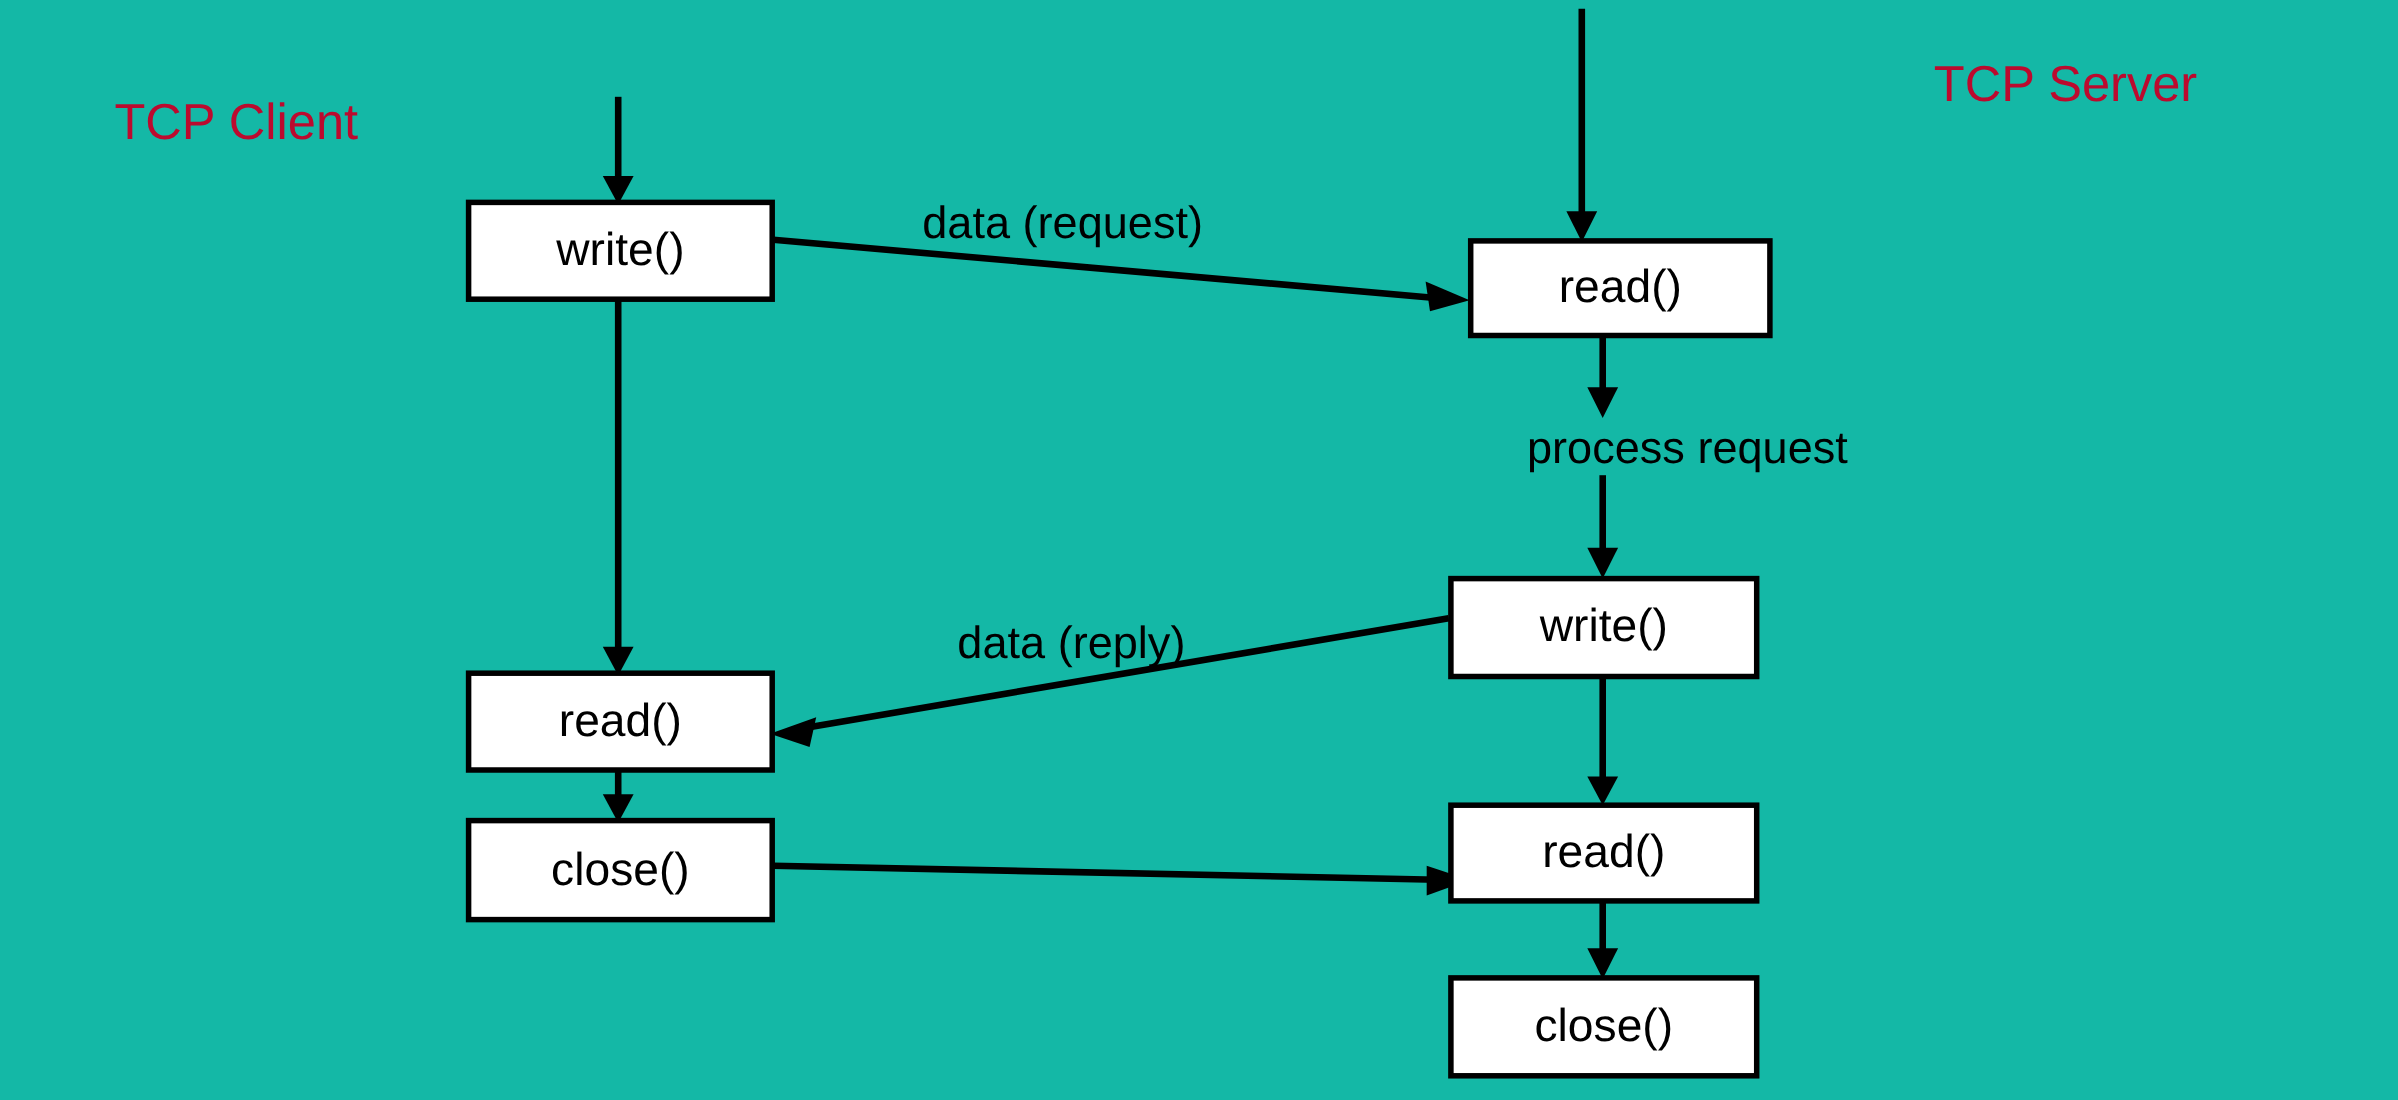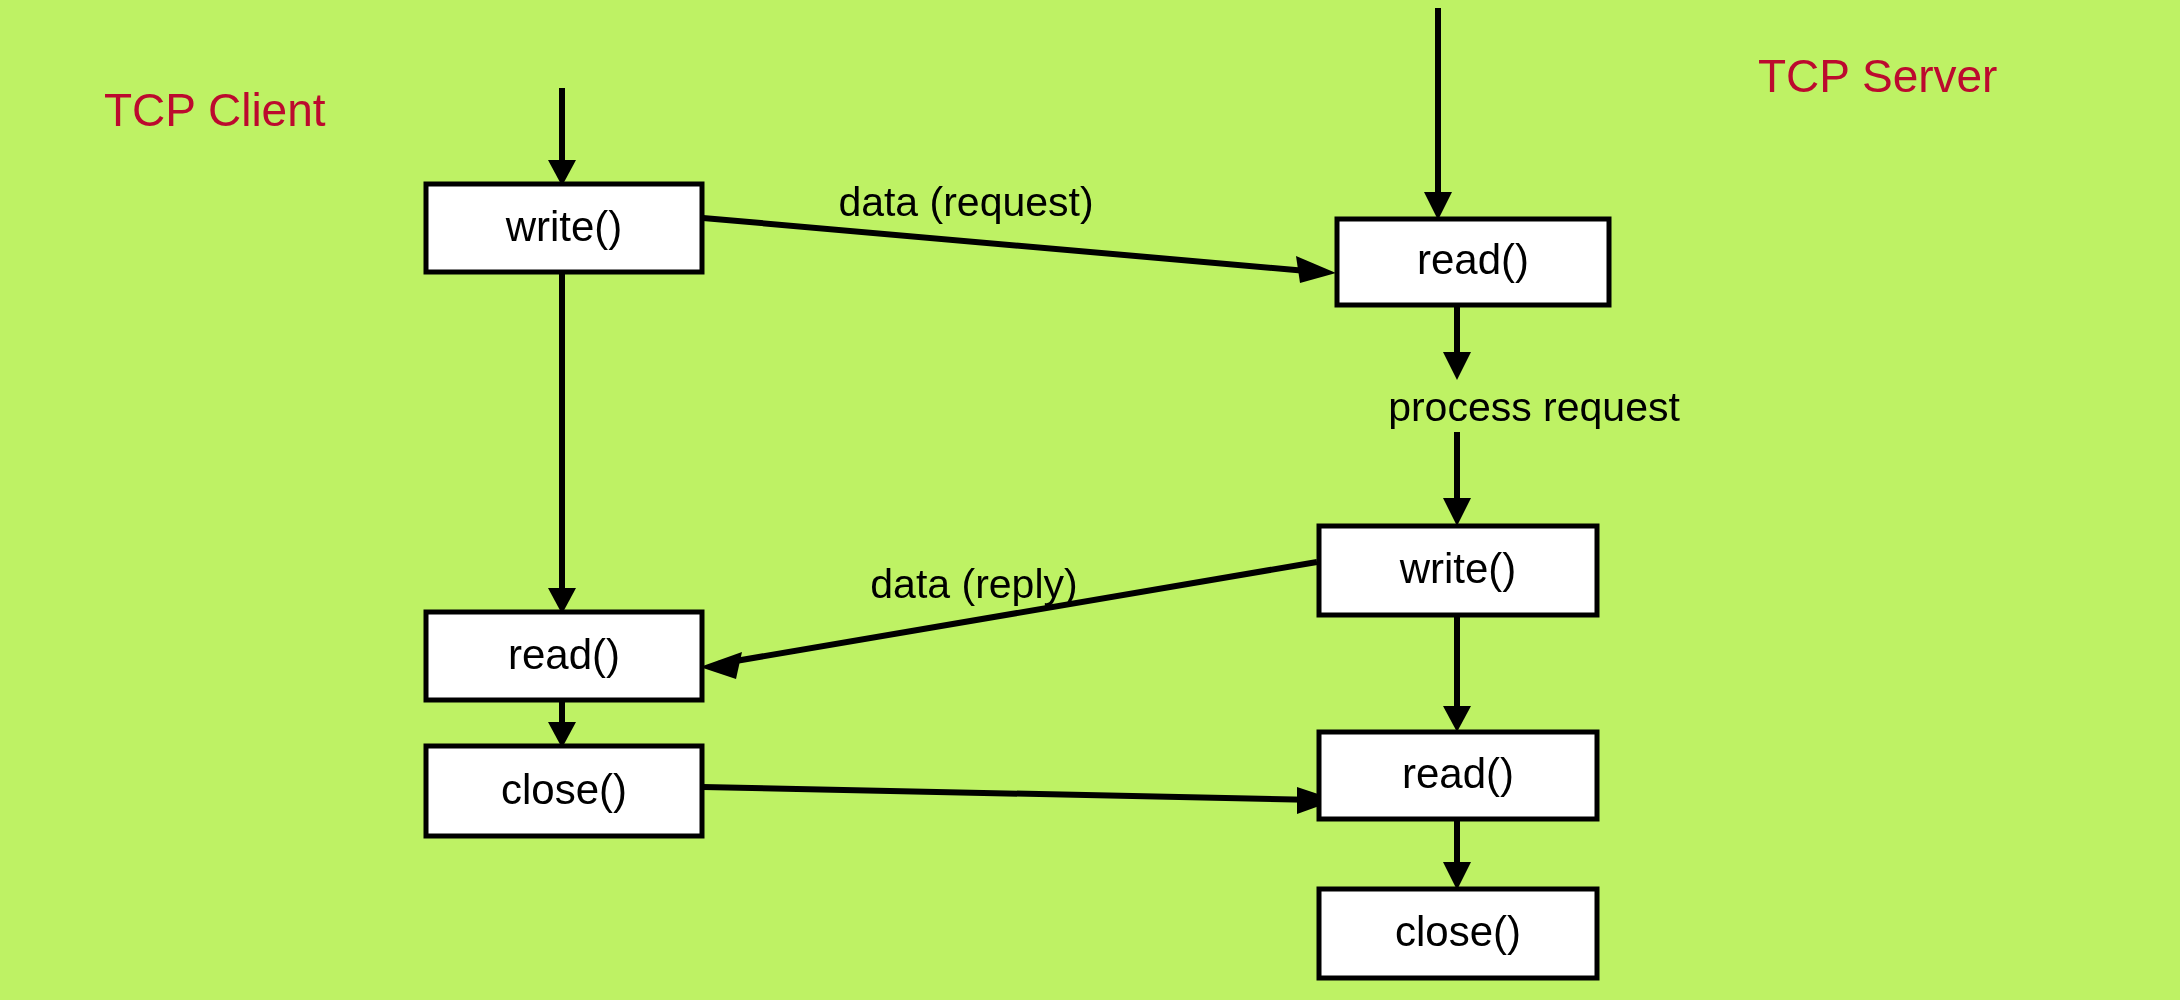--- a/index.html
+++ b/index.html
@@ -10,21 +10,21 @@
   body {
     width: 2180px;
     height: 1000px;
     font-family: "Liberation Sans", sans-serif;
     overflow: hidden;
   }
   #diagram-root {
     position: relative;
     width: 2180px;
     height: 1000px;
-    background: #bef264;
+    background: #14b8a6;
   }
   #diagram-svg {
     position: absolute;
     top: 0;
     left: 0;
     width: 2180px;
     height: 1000px;
     display: block;
   }
   .box-rect {

